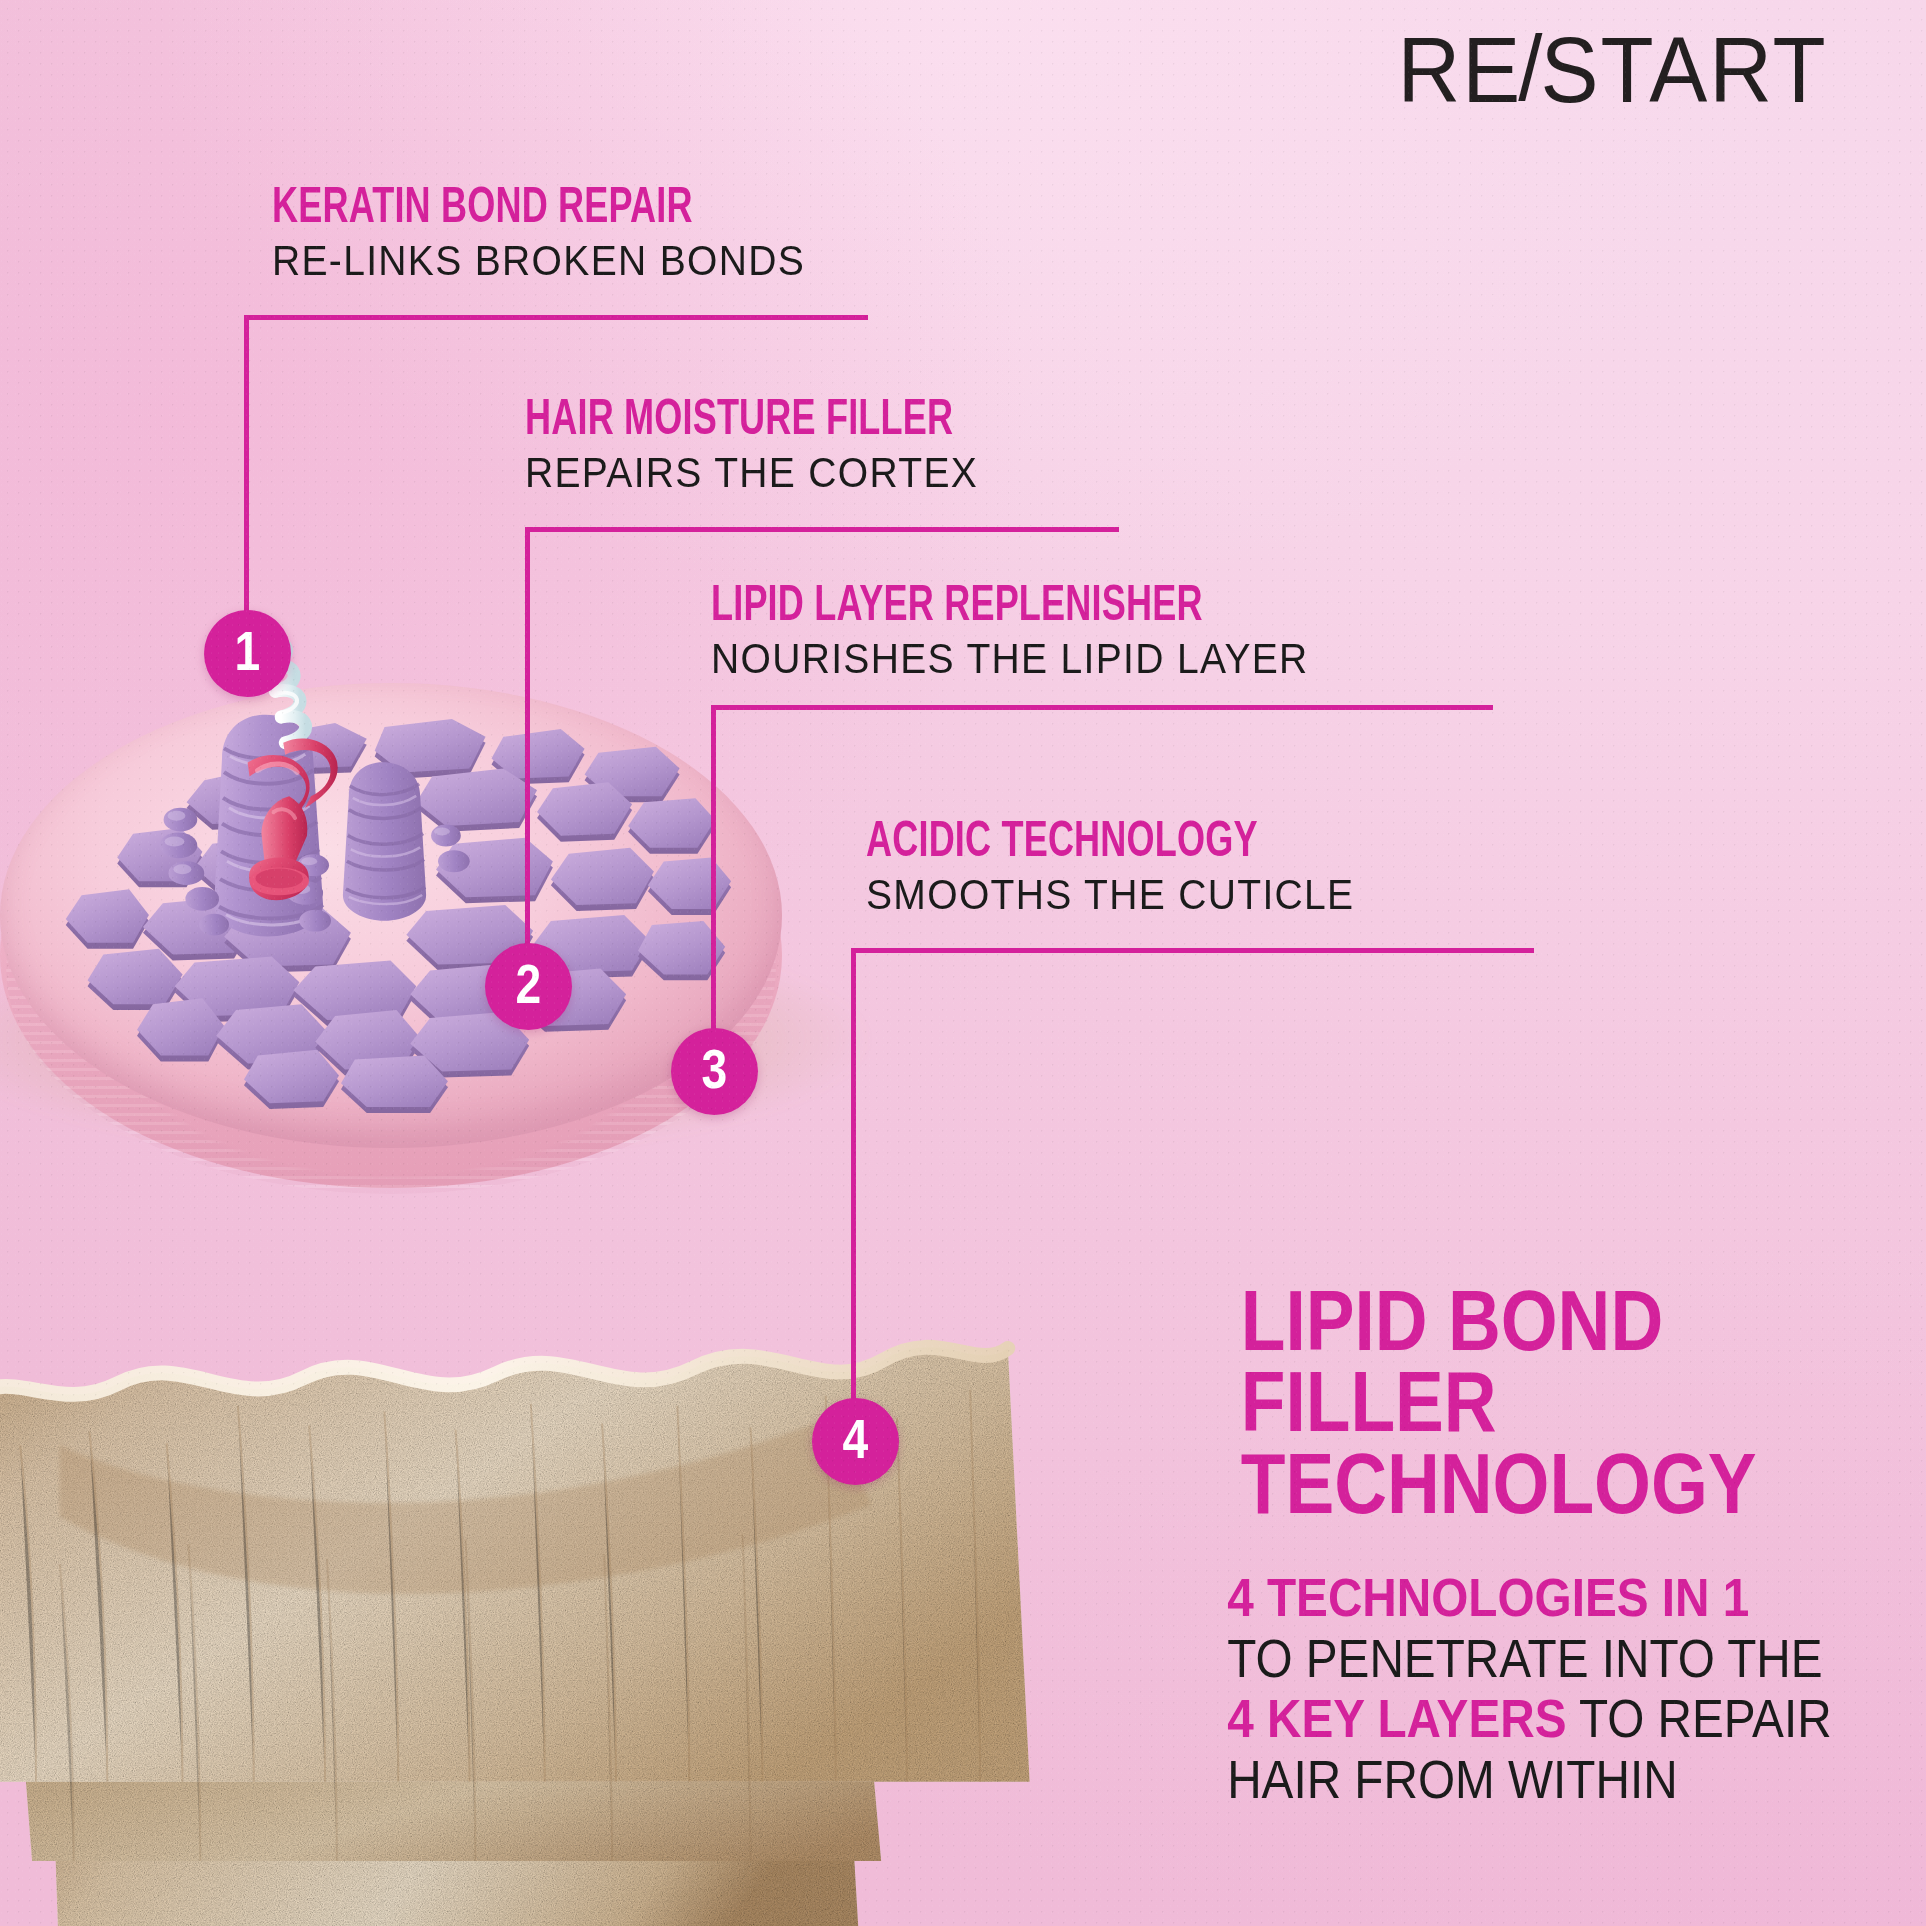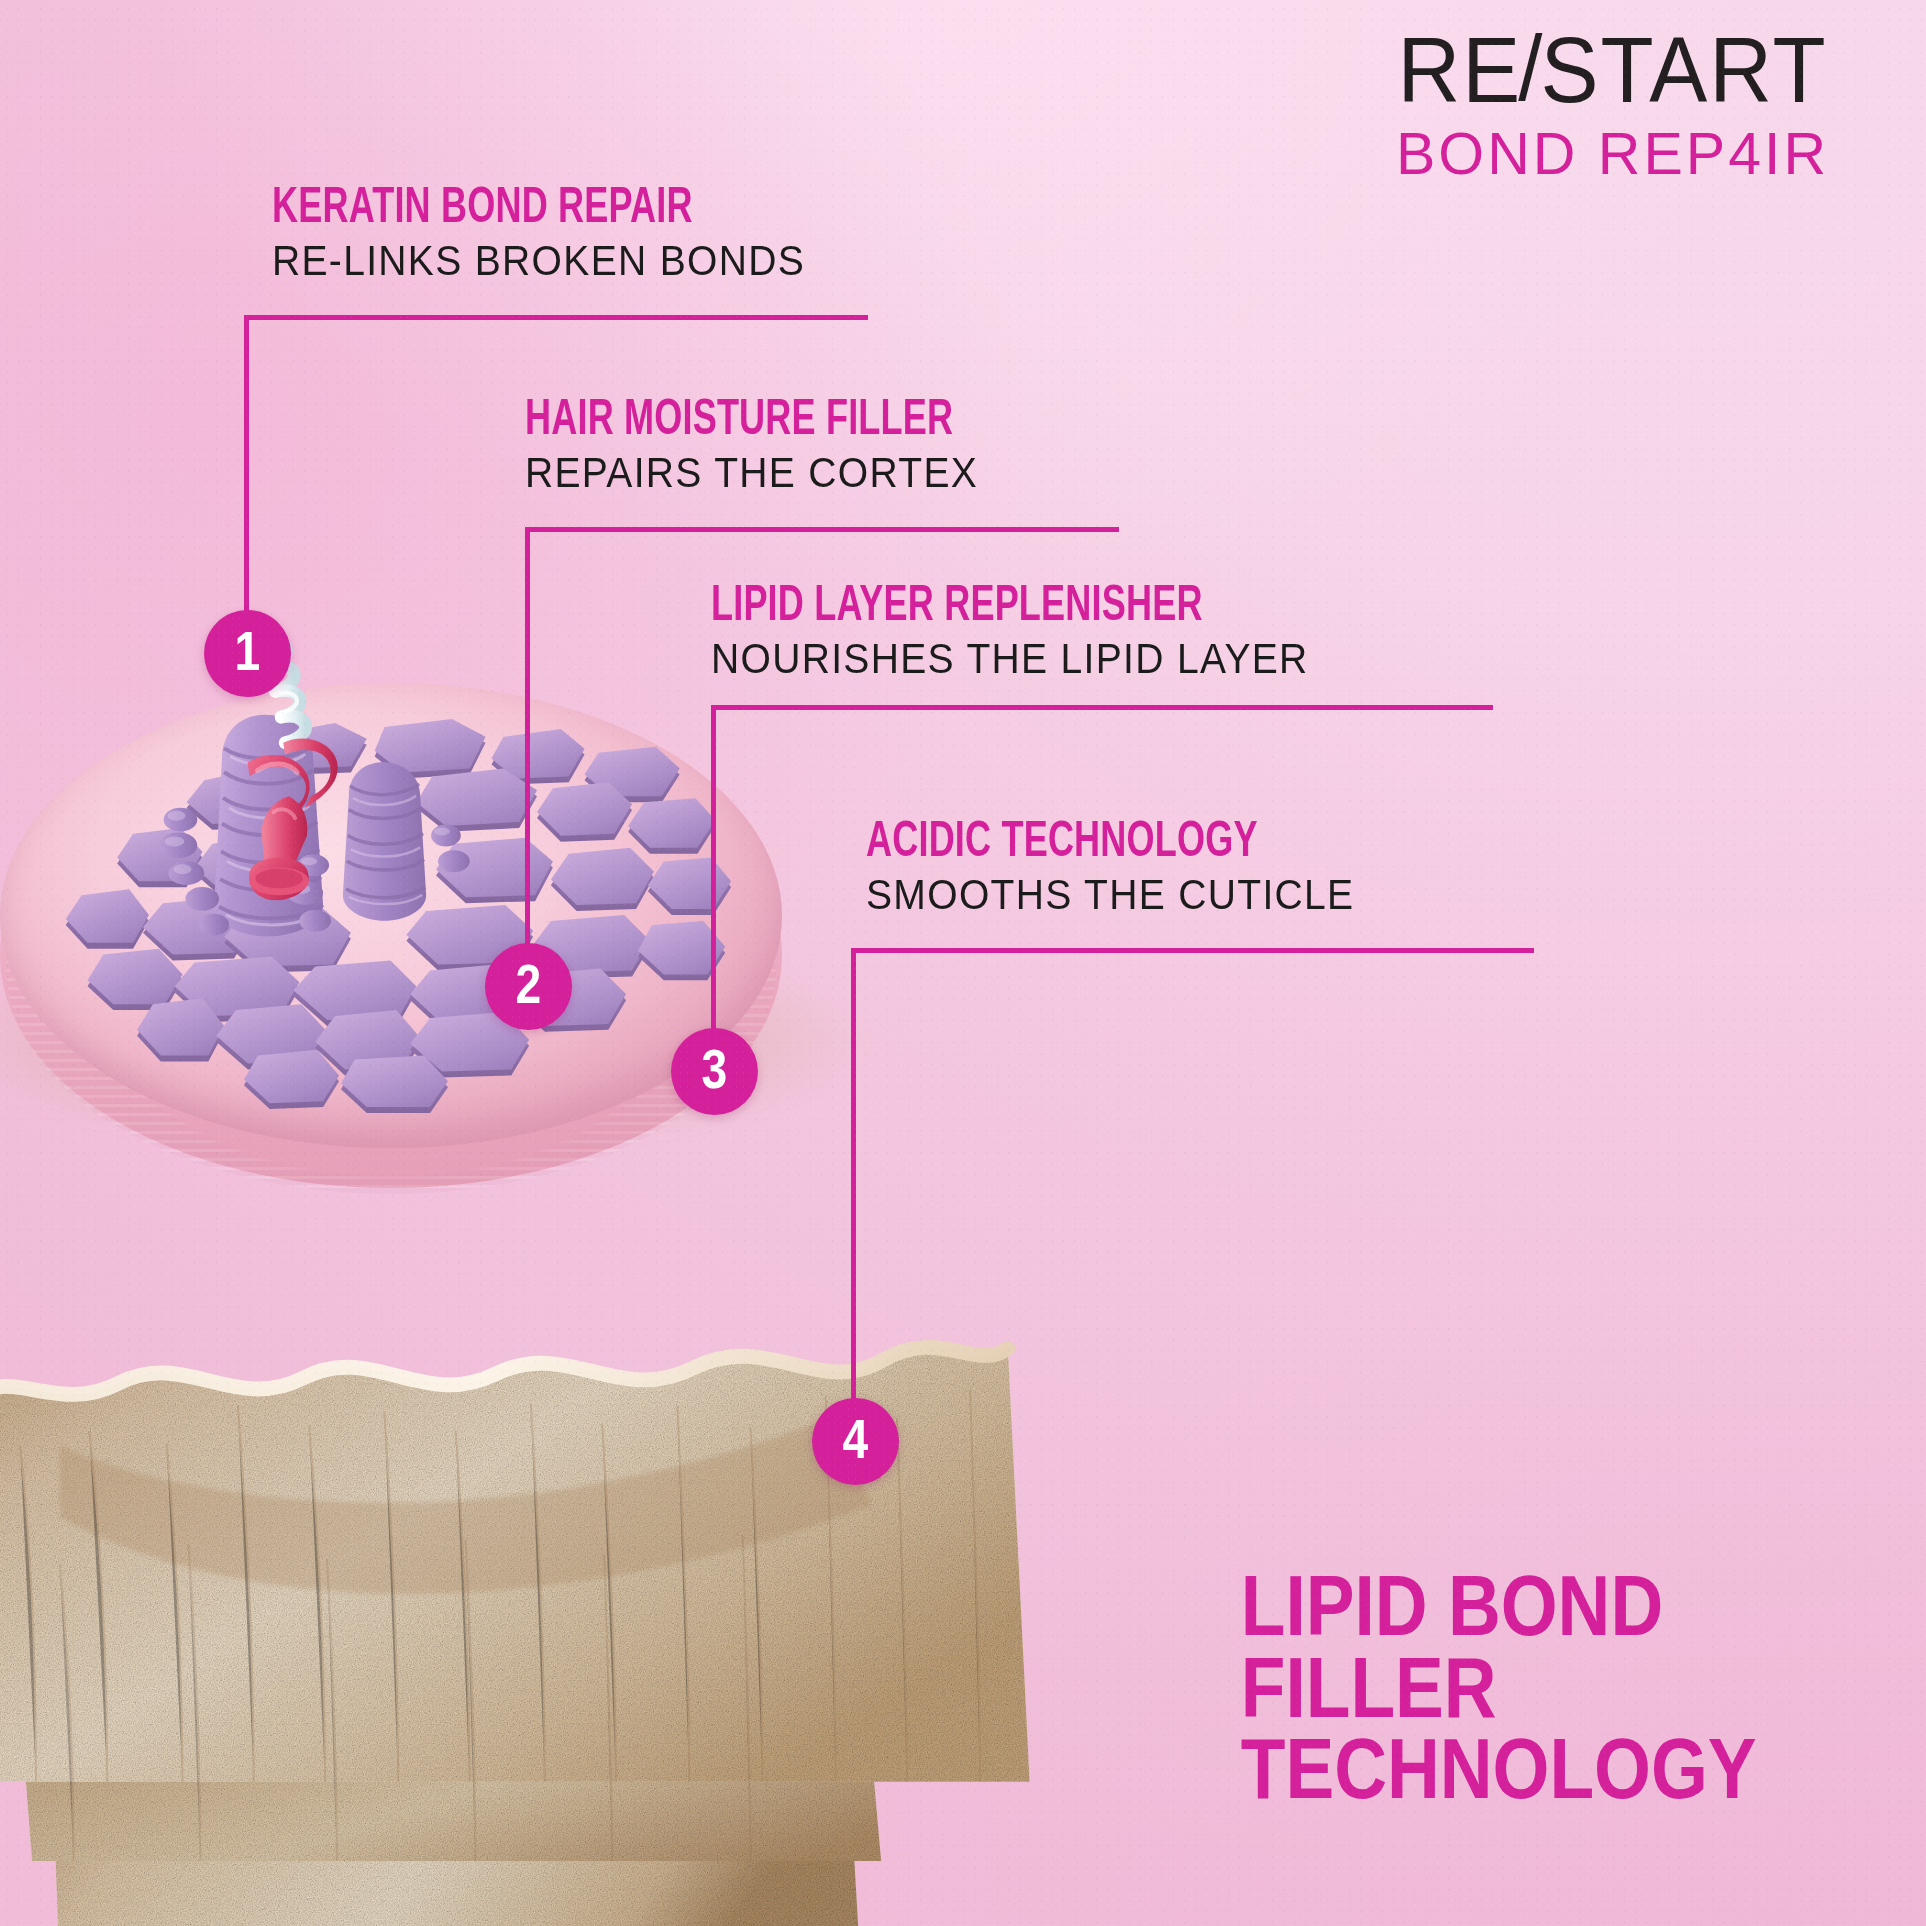--- a/index.html
+++ b/index.html
@@ -525,21 +525,20 @@
       <ellipse cx="94" cy="259" rx="24" ry="10" fill="#c9305c" opacity=".55"></ellipse>
 
       <path d="M72,150 C 86,140 104,142 112,152" fill="none" stroke="#ffb7c8" stroke-width="5" opacity=".55" stroke-linecap="round"></path>
       <path d="M88,192 C 96,186 106,190 110,198" fill="none" stroke="#ffb7c8" stroke-width="4" opacity=".45" stroke-linecap="round"></path>
     </svg>
   </div>
 </div>
 
 <div class="logo">
   <div class="logo-main"><span>RE</span><span class="slash">/</span><span>START</span></div>
-  <div class="logo-sub"><span>BOND REP</span><span class="four">4</span><span>IR</span></div>
 </div>
 
 <div class="callout" style="left:244px; top:186px;margin-left:28px;">
   <div class="title">KERATIN BOND REPAIR</div>
   <div class="sub">RE-LINKS BROKEN BONDS</div>
 </div>
 <div class="leader" style="left:244px; top:315px; width:624px; height:297px;">
   <div class="h" style="left:0; top:0; width:624px;"></div>
   <div class="v" style="left:0; top:0; height:297px;"></div>
 </div>
@@ -581,16 +580,22 @@
 </div>
 <div class="marker" style="left:812px; top:1398px;">
   <span>4</span>
 </div>
 
 <div class="promo">
   <h1>
     <span>LIPID BOND FILLER</span>
     <span>TECHNOLOGY</span>
   </h1>
+  <div class="body">
+    <div class="l1">4 TECHNOLOGIES IN 1</div>
+    <div class="l2">TO PENETRATE INTO THE</div>
+    <div class="l3"><b>4 KEY LAYERS</b><span> TO REPAIR</span></div>
+    <div class="l4">HAIR FROM WITHIN</div>
+  </div>
 </div>
 
 <div class="noise"></div>
 
 
 </body></html>

